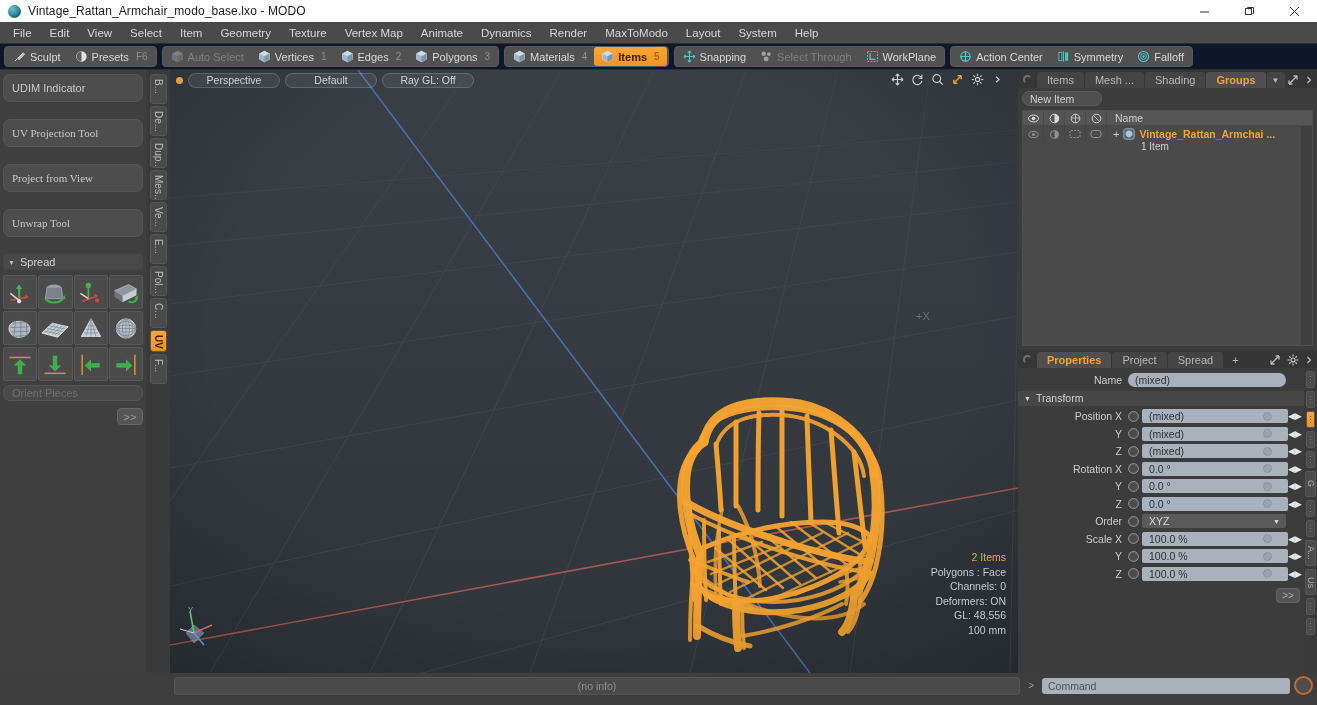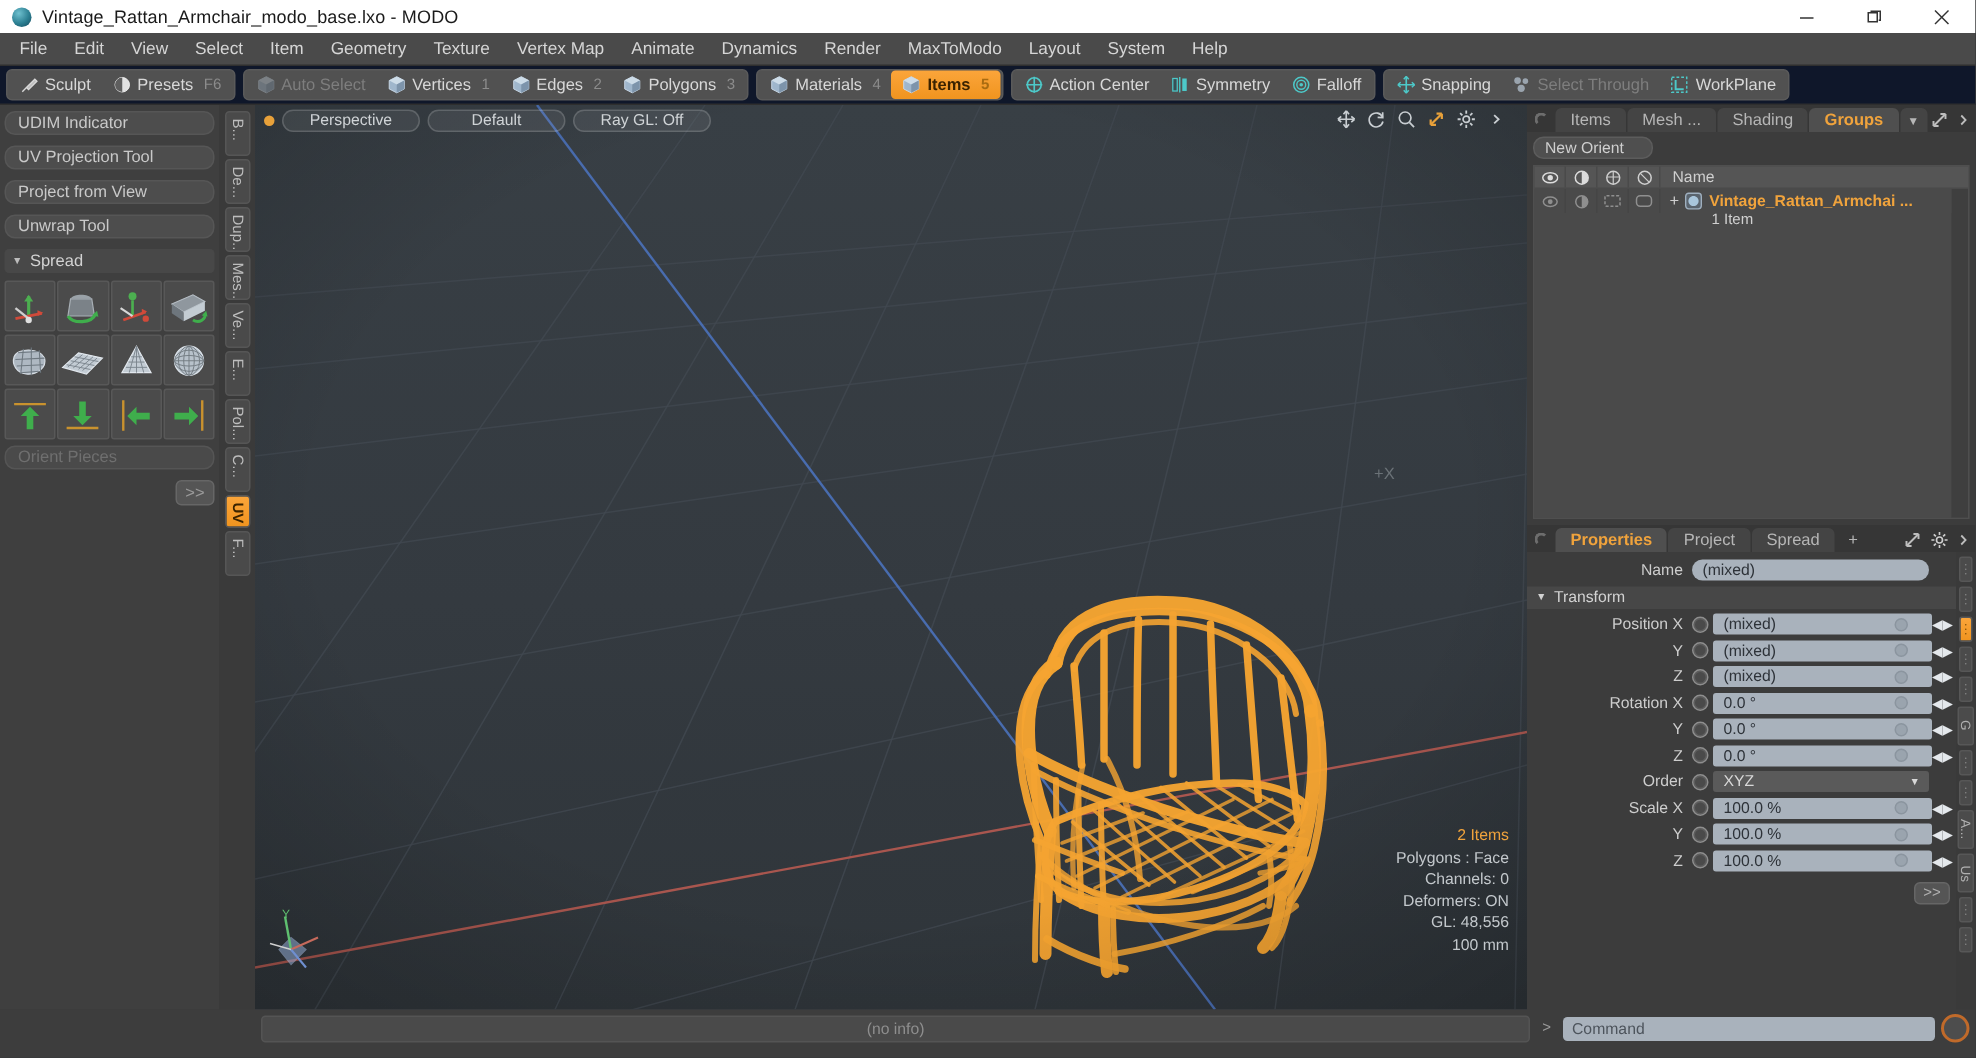--- a/index.html
+++ b/index.html
@@ -57,26 +57,26 @@
   .tbtn.active .num { color: #a96b10; }
 
   .ico { width: 13px; height: 13px; flex: none; display:block; }
 
   
   .body { display: flex; height: 603px; background: #3d3d3d; }
 
   
   .leftpanel { width: 146px; background: #3f3f3f; padding: 4px 3px 0 3px; }
   .lbtn {
-    height: 16px; background: #4d4d4d; border-radius: 7px; color: #c9c9c9;
+    height: 28px; background: #4d4d4d; border-radius: 7px; color: #c9c9c9;
     font-size: 11px; display: flex; align-items: center; padding-left: 8px;
-    margin-bottom: 7px; border: 1px solid #565656;
+    margin-bottom: 17px; border: 1px solid #565656;
   }
   .lbtn.dim { color: #6f6f6f; }
-  .lgroup-gap { margin-top: 5px; }
+  .lgroup-gap { margin-top: 5px; font-family: Liberation Serif, serif; }
   .lhdr {
     height: 16px; background: #484848; border-radius: 3px; color: #d2d2d2;
     font-size: 11px; display: flex; align-items: center; padding-left: 5px;
     margin: 4px 0 4px 0;
   }
   .lhdr .caret { font-size: 7px; margin-right: 5px; color:#bcbcbc; }
   .iconrow { display: flex; gap: 1px; margin-bottom: 2px; }
   .iconcell {
     width: 35px; height: 34px; background: #4b4b4b; border: 1px solid #585858;
     border-radius: 2px; display: flex; align-items: center; justify-content: center;
@@ -321,64 +321,64 @@
             <path d="M7 1.2 L12.4 4 L7 6.8 L1.6 4 Z" fill="#cddce8"></path>
             <path d="M7 6.8 L12.4 4 L12.4 10 L7 12.8 Z" fill="#7d94ab"></path>
           </svg>
           <span>Items</span>
           <span class="num">5</span>
         </div>
       </div>
       <div class="tgroup">
         <div class="tbtn">
           <svg class="ico" viewBox="0 0 14 14" fill="none">
+            <path d="M7 1 V13 M1 7 H13" stroke="#4dc8c8" stroke-width="1.2"></path>
+            <path d="M7 1 L5.2 3 M7 1 L8.8 3 M7 13 L5.2 11 M7 13 L8.8 11 M1 7 L3 5.2 M1 7 L3 8.8 M13 7 L11 5.2 M13 7 L11 8.8" stroke="#4dc8c8" stroke-width="1.1"></path>
+          </svg>
+          <span>Snapping</span>
+        </div>
+        <div class="tbtn dim">
+          <svg class="ico" viewBox="0 0 14 14" fill="none">
+            <circle cx="4" cy="4" r="2.4" fill="#9aa4ae"></circle>
+            <circle cx="9.6" cy="4.4" r="2" fill="#9aa4ae"></circle>
+            <circle cx="6.6" cy="9.6" r="2.6" fill="#9aa4ae"></circle>
+          </svg>
+          <span>Select Through</span>
+        </div>
+        <div class="tbtn">
+          <svg class="ico" viewBox="0 0 14 14" fill="none">
+            <rect x="1.6" y="1.6" width="10.8" height="10.8" fill="none" stroke="#4dc8c8" stroke-width="1" stroke-dasharray="2 1.4"></rect>
+            <path d="M4.4 3.6 V10.2 H10.2" stroke="#4dc8c8" stroke-width="1.4" fill="none"></path>
+          </svg>
+          <span>WorkPlane</span>
+        </div>
+      </div>
+      <div class="tgroup">
+        <div class="tbtn">
+          <svg class="ico" viewBox="0 0 14 14" fill="none">
             <circle cx="7" cy="7" r="5" fill="none" stroke="#4dc8c8" stroke-width="1.2"></circle>
             <path d="M7 1.2 V12.8 M1.2 7 H12.8" stroke="#4dc8c8" stroke-width="1.2"></path>
           </svg>
           <span>Action Center</span>
         </div>
         <div class="tbtn">
           <svg class="ico" viewBox="0 0 14 14" fill="none">
             <rect x="2" y="2.5" width="3.2" height="9" fill="#3a4f55" stroke="#4dc8c8" stroke-width="0.9"></rect>
             <rect x="8.8" y="2.5" width="3.2" height="9" fill="#4dc8c8"></rect>
             <line x1="7" y1="1.5" x2="7" y2="12.5" stroke="#4dc8c8" stroke-width="1"></line>
           </svg>
           <span>Symmetry</span>
         </div>
         <div class="tbtn">
           <svg class="ico" viewBox="0 0 14 14" fill="none">
             <circle cx="7" cy="7" r="5.4" fill="none" stroke="#4dc8c8" stroke-width="1.1"></circle>
             <circle cx="7" cy="7" r="3.2" fill="none" stroke="#4dc8c8" stroke-width="1"></circle>
             <circle cx="7" cy="7" r="1.3" fill="#4dc8c8"></circle>
           </svg>
           <span>Falloff</span>
-        </div>
-      </div>
-      <div class="tgroup">
-        <div class="tbtn">
-          <svg class="ico" viewBox="0 0 14 14" fill="none">
-            <path d="M7 1 V13 M1 7 H13" stroke="#4dc8c8" stroke-width="1.2"></path>
-            <path d="M7 1 L5.2 3 M7 1 L8.8 3 M7 13 L5.2 11 M7 13 L8.8 11 M1 7 L3 5.2 M1 7 L3 8.8 M13 7 L11 5.2 M13 7 L11 8.8" stroke="#4dc8c8" stroke-width="1.1"></path>
-          </svg>
-          <span>Snapping</span>
-        </div>
-        <div class="tbtn dim">
-          <svg class="ico" viewBox="0 0 14 14" fill="none">
-            <circle cx="4" cy="4" r="2.4" fill="#9aa4ae"></circle>
-            <circle cx="9.6" cy="4.4" r="2" fill="#9aa4ae"></circle>
-            <circle cx="6.6" cy="9.6" r="2.6" fill="#9aa4ae"></circle>
-          </svg>
-          <span>Select Through</span>
-        </div>
-        <div class="tbtn">
-          <svg class="ico" viewBox="0 0 14 14" fill="none">
-            <rect x="1.6" y="1.6" width="10.8" height="10.8" fill="none" stroke="#4dc8c8" stroke-width="1" stroke-dasharray="2 1.4"></rect>
-            <path d="M4.4 3.6 V10.2 H10.2" stroke="#4dc8c8" stroke-width="1.4" fill="none"></path>
-          </svg>
-          <span>WorkPlane</span>
         </div>
       </div>
     </div>
 
   <div class="body">
 
     <div class="leftpanel" id="leftpanel">
         <div class="lbtn">UDIM Indicator</div>
         <div class="lgroup-gap">
           <div class="lbtn">UV Projection Tool</div>
@@ -747,21 +747,21 @@
             <path d="M2 10 L10 2" stroke="#bdbdbd" stroke-width="1.3" fill="none"></path>
             <path d="M10 2 L6.6 2 M10 2 L10 5.4" stroke="#bdbdbd" stroke-width="1.3" fill="none"></path>
             <path d="M2 10 L5.4 10 M2 10 L2 6.6" stroke="#bdbdbd" stroke-width="1.3" fill="none"></path>
           </svg>
           <svg width="8" height="12" viewBox="0 0 8 12">
             <path d="M2.5 3 L5.4 6 L2.5 9" stroke="#bdbdbd" stroke-width="1.2" fill="none"></path>
           </svg>
         </div>
       </div>
 
-      <div class="newgroup">New Orient</div>
+      <div class="newgroup">New Item</div>
 
       <div class="itemlist">
         <div class="ilbody"></div>
         <div class="ilhdr">
           <div class="ilcol">
             <svg width="11" height="9" viewBox="0 0 11 9">
                 <ellipse cx="5.5" cy="4.5" rx="5" ry="3.4" fill="none" stroke="#dcdcdc" stroke-width="1"></ellipse>
                 <circle cx="5.5" cy="4.5" r="1.8" fill="#dcdcdc"></circle>
               </svg>
           </div>

